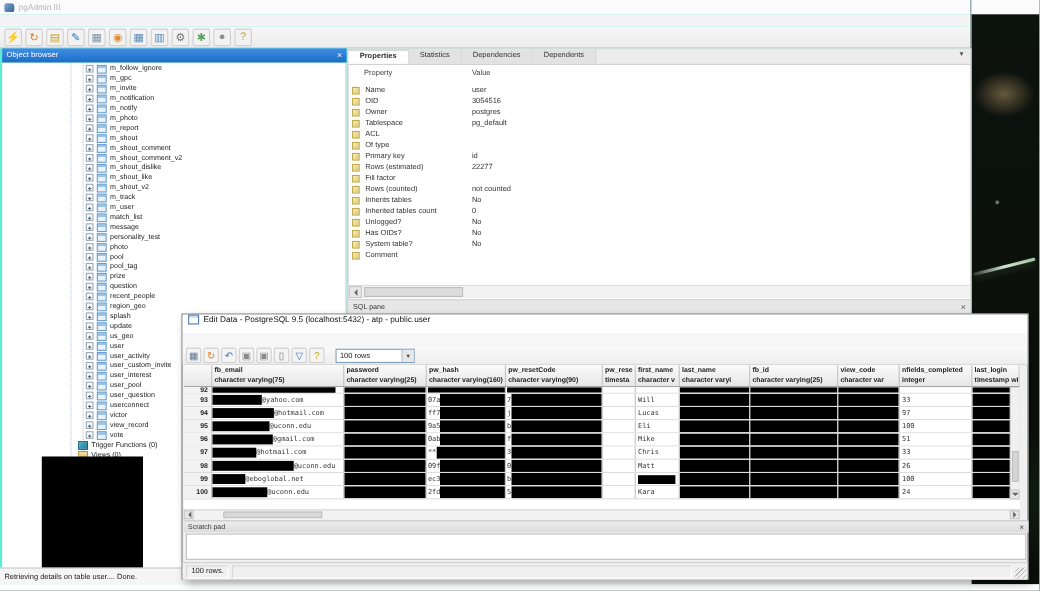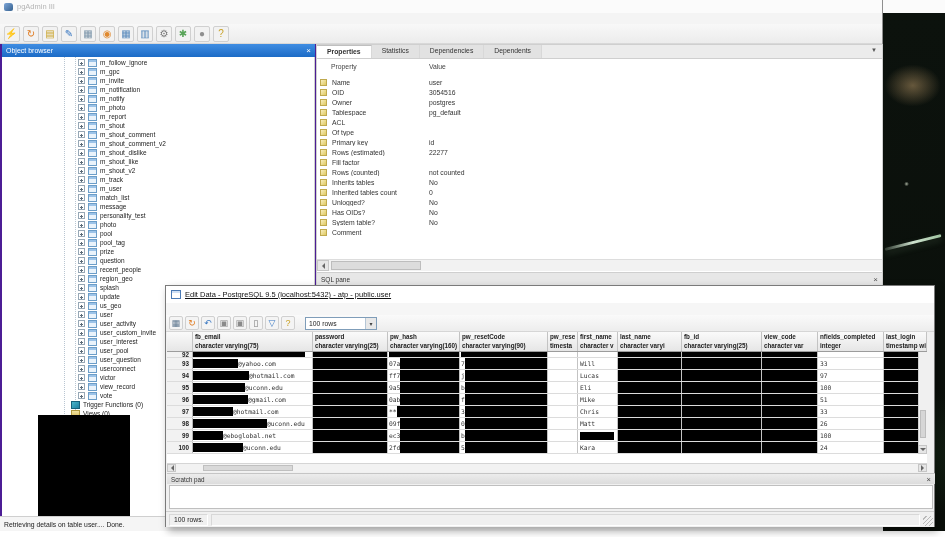--- a/index.html
+++ b/index.html
@@ -15,21 +15,21 @@
                  radial-gradient(3px 3px at 38% 33%, rgba(200,210,190,.8), rgba(0,0,0,0) 80%),
                  radial-gradient(60px 90px at 60% 85%, rgba(25,45,25,.8), rgba(0,0,0,0) 75%),
                  linear-gradient(#0c120d,#0a0f0a); }
   .stem { position:absolute; left:1px; top:228px; width:58px; height:3px;
           background:linear-gradient(90deg, rgba(180,210,180,.2), #cfe3cf, #9fc3a0);
           transform:rotate(-14deg); border-radius:2px; box-shadow:0 3px 6px rgba(120,160,120,.25); }
   .os-controls { position:absolute; right:6px; top:1px; display:flex; gap:10px; color:#9a9a9a; font-size:8px; line-height:11px; }
   .os-controls span { width:12px; text-align:center; cursor:default; }
 
   
-  .main-win { position:absolute; left:0; top:0; width:883px; height:531px; background:#4c1d95;
+  .main-win { position:absolute; left:0; top:0; width:883px; height:531px; background:#5eead4;
               border-right:1px solid #8f8f8f; }
   .mw-title { position:absolute; left:0; top:0; width:100%; height:13px; background:#fbfbfb;
               font-size:7.5px; color:#b5b5b5; display:flex; align-items:center; gap:4px; padding-left:4px; }
   .app-icon { width:9px; height:8px; background:linear-gradient(135deg,#7ea6d8,#35618f); border-radius:2px 3px 2px 2px; }
   .mw-menu { position:absolute; left:0; top:13px; width:100%; height:11px; display:flex; gap:2px;
              font-size:7.5px; color:#333; align-items:center; padding-left:4px; background:#f4f4f4; }
   .mw-menu span { padding:0 5px; cursor:default; }
   .mw-toolbar { position:absolute; left:0; top:24px; width:100%; height:20px; background:linear-gradient(#f8f8f8,#ececec);
                 border-bottom:1px solid #d8d8d8; display:flex; align-items:center; gap:3px; padding-left:4px; }
   .tbi { width:16px; height:16px; border:1px solid #d0d0d0; border-radius:2px; background:#f2f2f2;
@@ -83,21 +83,21 @@
               font-size:6.5px; color:#333; display:flex; align-items:center; padding:0 4px; }
   .sql-pane .x { margin-left:auto; font-size:8px; color:#555; cursor:default; }
 
   .mw-status { position:absolute; left:0; top:516px; width:883px; height:15px; background:#f5f5f5;
                border-top:1px solid #cfcfcf; font-size:6.8px; color:#222; display:flex; align-items:center; padding-left:4px; }
 
   
   .ed-win { position:absolute; left:165px; top:285px; width:770px; height:242px; background:#f0f0f0;
             border:1px solid #7a7a7a; box-shadow:3px 4px 8px rgba(0,0,0,.35); }
   .ed-title { position:absolute; left:0; top:0; width:100%; height:17px; background:#fff; display:flex;
-              align-items:center; gap:4px; padding-left:5px; font-size:7.5px; color:#111;text-decoration:underline; }
+              align-items:flex-start; gap:4px; padding-left:5px; font-size:7.5px; color:#111; }
   .grid-ico { width:10px; height:9px; border:1px solid #4a7ab5; flex:none;
               background:linear-gradient(#cfe0f5 0 2px, #fff 2px),
                          repeating-linear-gradient(90deg,#fff 0 2px,#bcd2ec 2px 3px); }
   .ed-controls { margin-left:auto; display:flex; gap:14px; padding-right:10px; color:#333; font-size:8.5px; }
   .ed-controls span { cursor:default; }
   .ed-menu { position:absolute; left:0; top:17px; width:100%; height:12px; display:flex; gap:1px;
              font-size:7px; color:#333; align-items:center; padding-left:4px; background:#f6f6f6; }
   .ed-menu span { padding:0 5px; cursor:default; }
   .ed-toolbar { position:absolute; left:0; top:29px; width:100%; height:17px; background:linear-gradient(#fafafa,#ededed);
                 border-bottom:1px solid #d6d6d6; display:flex; align-items:center; gap:2px; padding-left:3px; }

